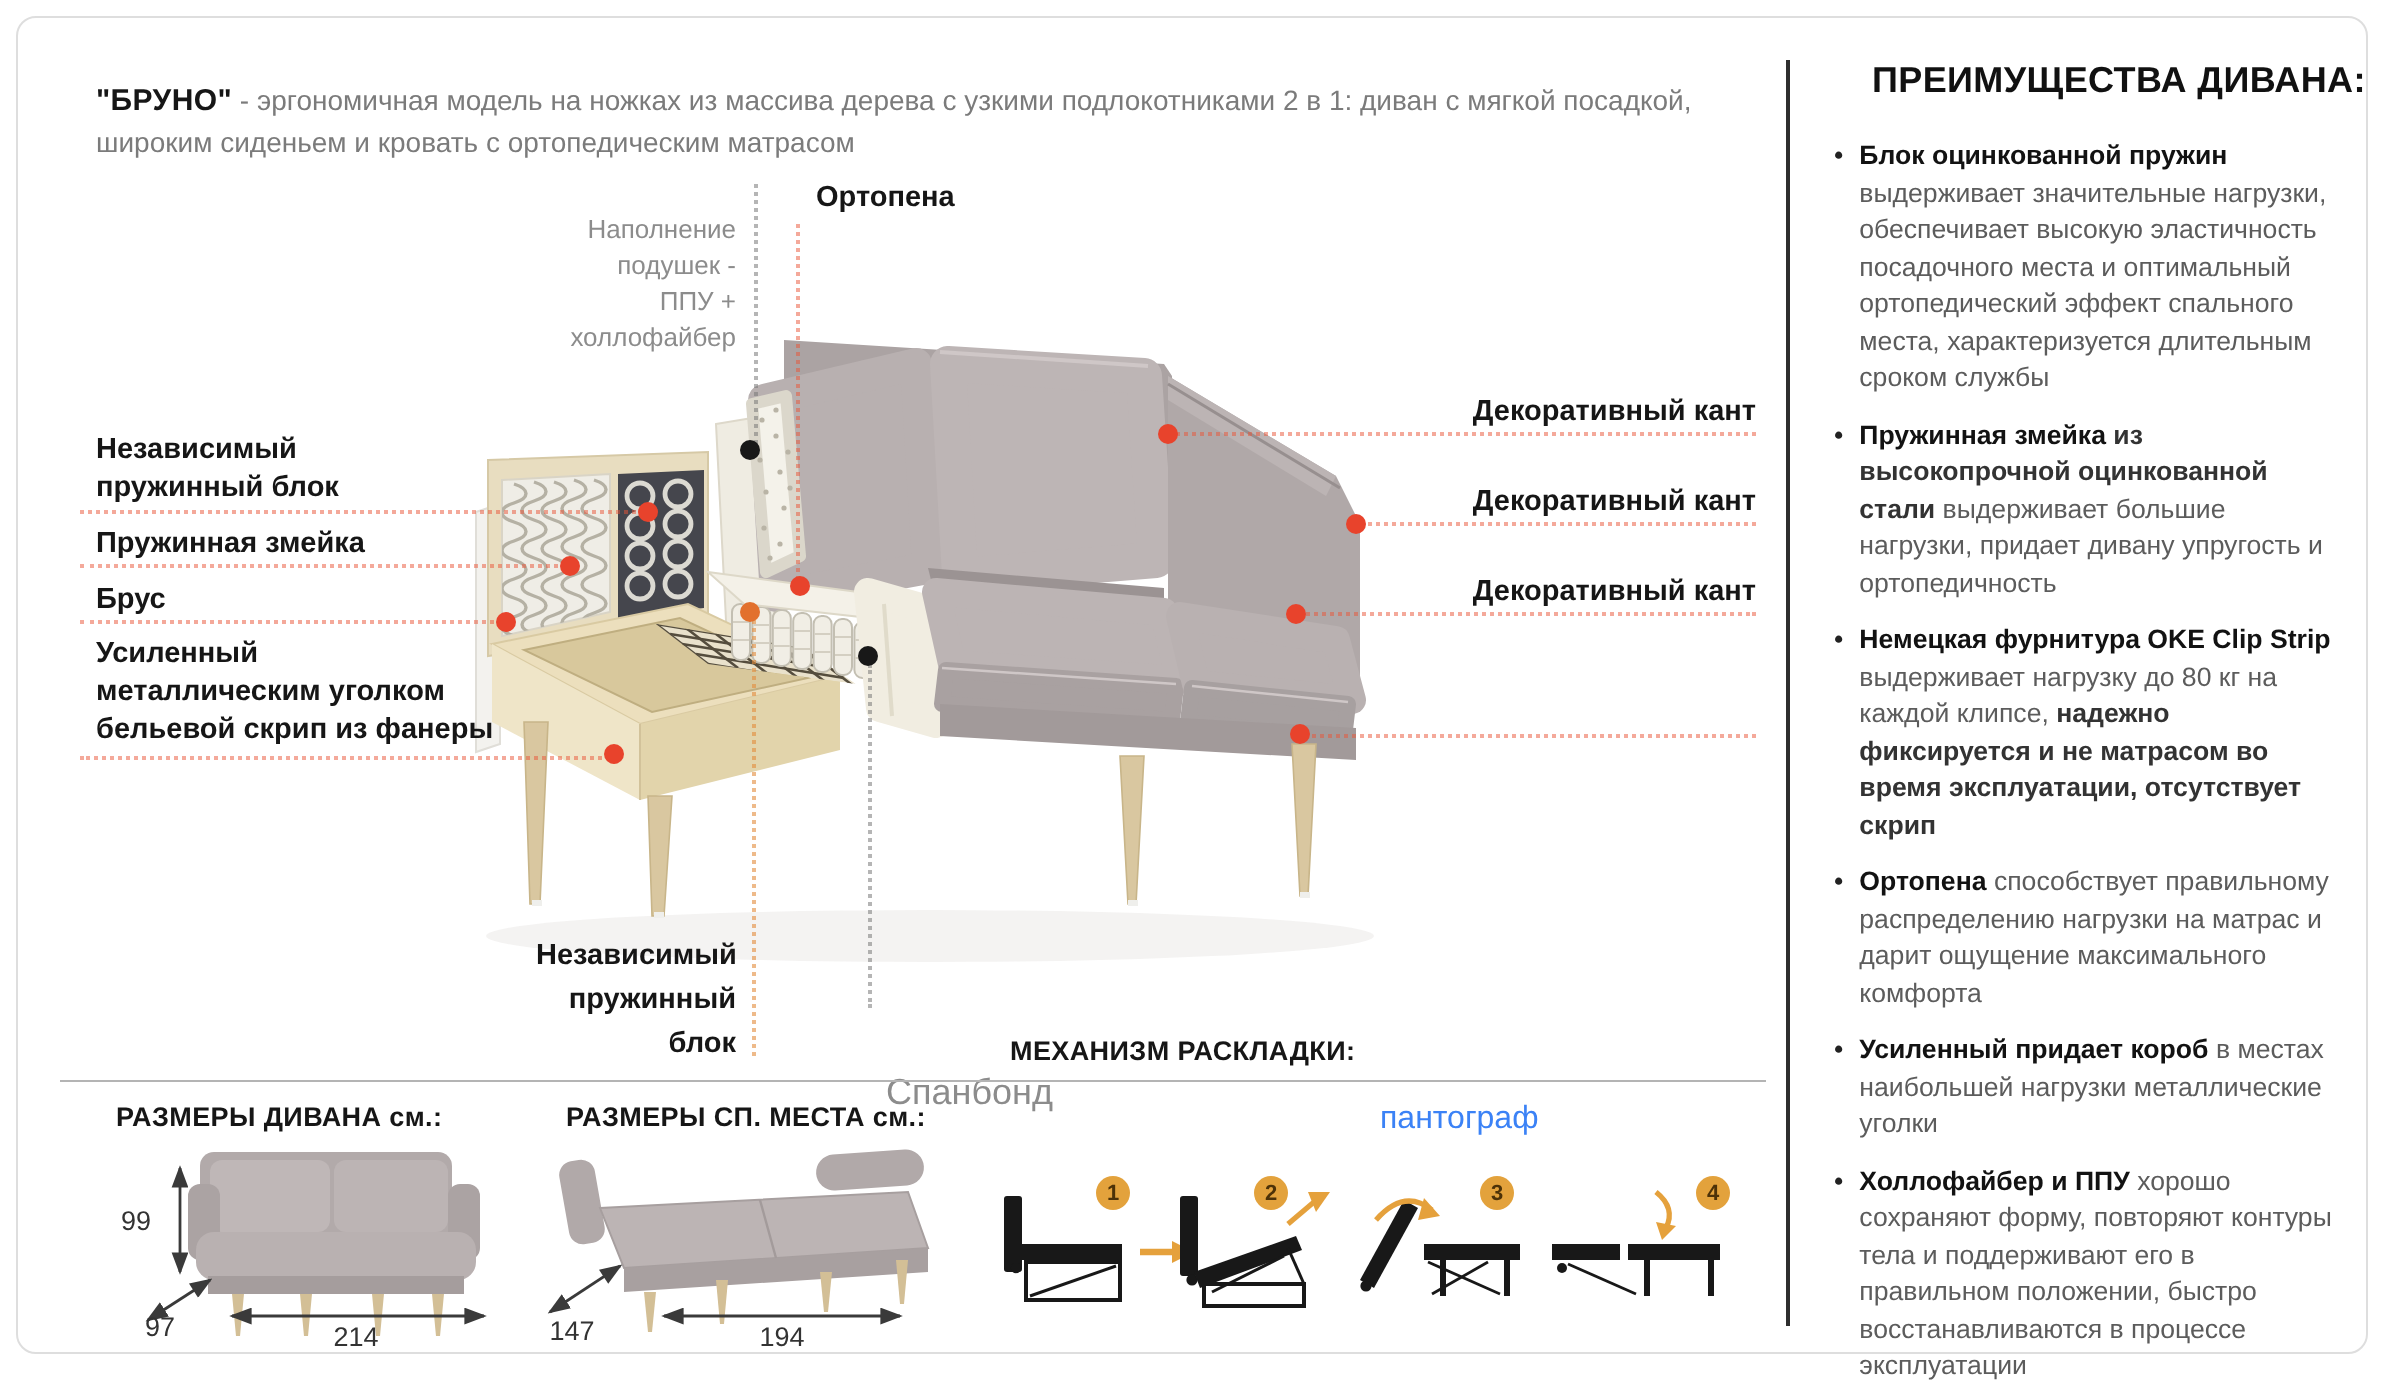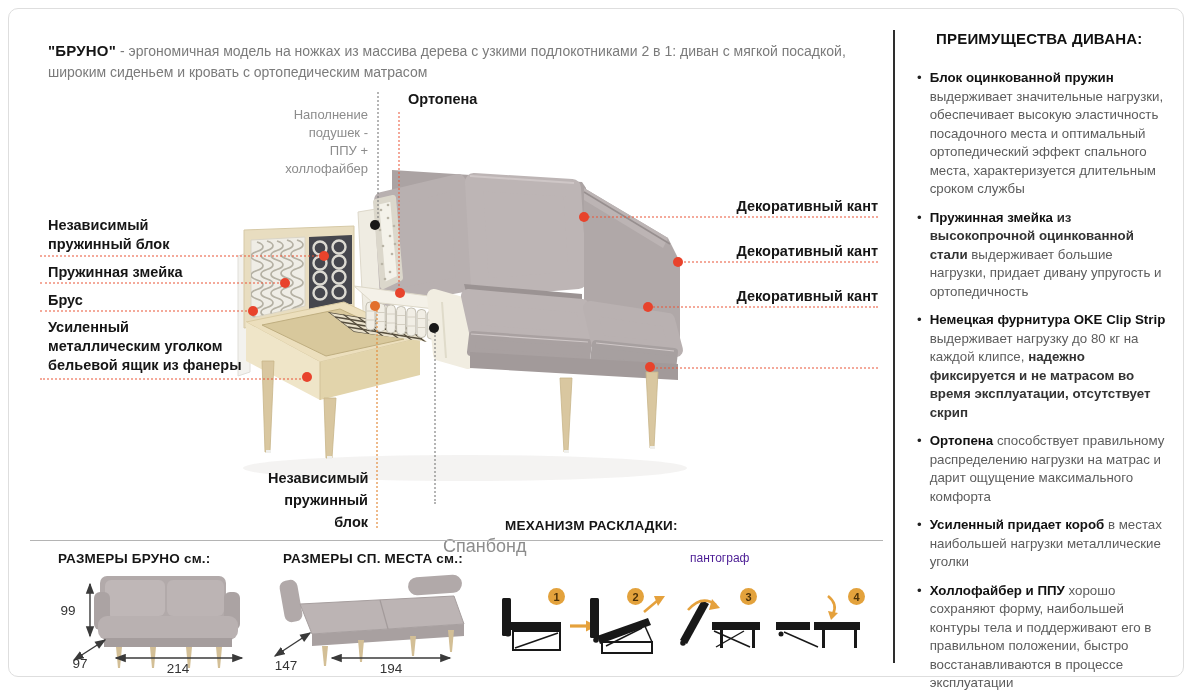--- a/index.html
+++ b/index.html
@@ -20,29 +20,29 @@
   .r-align { text-align:right; }
 
   .lead-h { height:0; border-top:2px dotted rgba(233,84,53,.5); }
   .lead-v { width:0; border-left:2px dotted rgba(233,84,53,.5); }
   .lead-grey { border-color:rgba(120,120,120,.55); }
   .lead-orange { border-color:rgba(226,140,60,.6); }
   .dot { width:10px; height:10px; border-radius:50%; background:#e8432c; transform:translate(-50%,-50%); }
   .dot-black { background:#181818; }
   .dot-orange { background:#e2702d; }
 
-  .adv-title { left:936px; top:30px; font-weight:800; font-size:15px; letter-spacing:.2px; color:#111; }
+  .adv-title { left:936px; top:30px; font-weight:800; font-size:18px; letter-spacing:.2px; color:#111; }
   .adv-list { left:917px; top:69px; width:254px; display:flex; flex-direction:column; gap:10px; }
   .adv-item { display:flex; gap:8px; font-size:13.3px; line-height:18.5px; color:#5c5c5c; }
   .adv-bullet { flex:0 0 auto; color:#222; }
   .w-bold { font-weight:800; color:#121212; }
   .w-medium { font-weight:700; color:#333; }
 
   .sec-title { font-weight:800; font-size:13.5px; color:#161616; letter-spacing:.2px; }
-  .mech-type { font-size:12px; color:#4c1d95; }
+  .mech-type { font-size:16px; color:#3b82f6; }
 
   .badge { position:absolute; width:17px; height:17px; border-radius:50%; background:#e3a23c;
            color:#4d3208; font-size:11px; font-weight:700; display:flex; align-items:center; justify-content:center; }
   svg text { font-family:"Liberation Sans","DejaVu Sans",sans-serif; }
 </style>
 </head>
 <body>
 
 <div class="page">
   <div class="abs card-border"></div>
@@ -199,21 +199,21 @@
 ППУ +
 холлофайбер</div>
   <div class="abs bold-label" style="left:408px;top:90px">Ортопена</div>
 
   <div class="abs bold-label pre" style="left:48px;top:216px">Независимый
 пружинный блок</div>
   <div class="abs bold-label" style="left:48px;top:263px">Пружинная змейка</div>
   <div class="abs bold-label" style="left:48px;top:291px">Брус</div>
   <div class="abs bold-label pre" style="left:48px;top:318px">Усиленный
 металлическим уголком
-бельевой ящик из фанеры</div>
+бельевой скрип из фанеры</div>
 
   <div class="abs bold-label r-align" style="left:700px;top:197px;width:178px">Декоративный кант</div>
   <div class="abs bold-label r-align" style="left:700px;top:242px;width:178px">Декоративный кант</div>
   <div class="abs bold-label r-align" style="left:700px;top:287px;width:178px">Декоративный кант</div>
 
   <div class="abs bold-label r-align pre" style="left:268px;top:467px;width:100px;line-height:22px">Независимый
 пружинный
 блок</div>
   <div class="abs light-label" style="left:443px;top:537px;font-size:18px">Спанбонд</div>
 
@@ -235,27 +235,27 @@
       <div class="adv-item">
         <span class="adv-bullet">•</span>
         <div><span class="w-bold">Ортопена</span><span class="w-normal"> способствует правильному распределению нагрузки на матрас и дарит ощущение максимального комфорта</span></div>
       </div>
       <div class="adv-item">
         <span class="adv-bullet">•</span>
         <div><span class="w-bold">Усиленный придает короб</span><span class="w-normal"> в местах наибольшей нагрузки металлические уголки</span></div>
       </div>
       <div class="adv-item">
         <span class="adv-bullet">•</span>
-        <div><span class="w-bold">Холлофайбер и ППУ</span><span class="w-normal"> хорошо сохраняют форму, наибольшей контуры тела и поддерживают его в правильном положении, быстро восстанавливаются в процессе эксплуатации</span></div>
+        <div><span class="w-bold">Холлофайбер и ППУ</span><span class="w-normal"> хорошо сохраняют форму, повторяют контуры тела и поддерживают его в правильном положении, быстро восстанавливаются в процессе эксплуатации</span></div>
       </div>
     </div>
 
   <div class="abs divider-h"></div>
 
-  <div class="abs sec-title" style="left:58px;top:551px">РАЗМЕРЫ БРУНО см.:</div>
+  <div class="abs sec-title" style="left:58px;top:551px">РАЗМЕРЫ ДИВАНА см.:</div>
   <div class="abs sec-title" style="left:283px;top:551px">РАЗМЕРЫ СП. МЕСТА см.:</div>
   <div class="abs sec-title" style="left:505px;top:518px">МЕХАНИЗМ РАСКЛАДКИ:</div>
   <div class="abs mech-type" style="left:690px;top:551px">пантограф</div>
 
   <svg class="abs" style="left:28px;top:568px" width="230" height="122" viewBox="0 0 230 122">
     <defs>
       <marker id="mA" markerWidth="9" markerHeight="8" refX="7" refY="3" orient="auto">
           <path d="M0,0L8,3L0,6Z" fill="#3a3a3a"></path>
         </marker>
       <marker id="mB" markerWidth="9" markerHeight="8" refX="1" refY="3" orient="auto">

